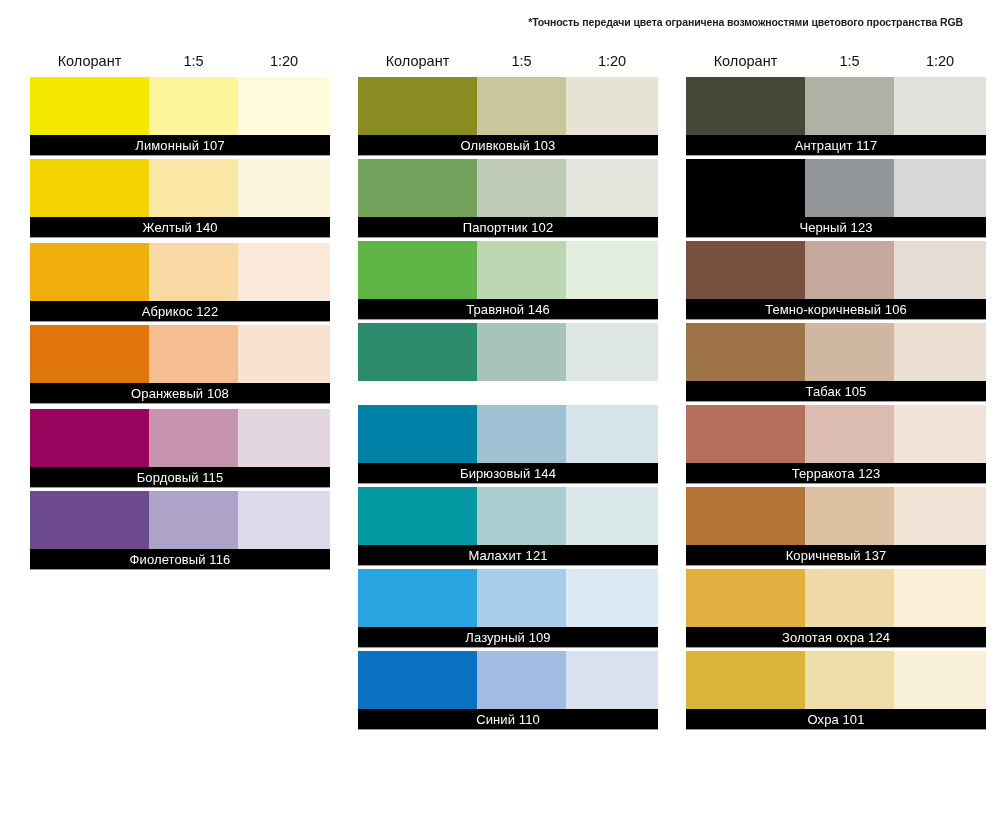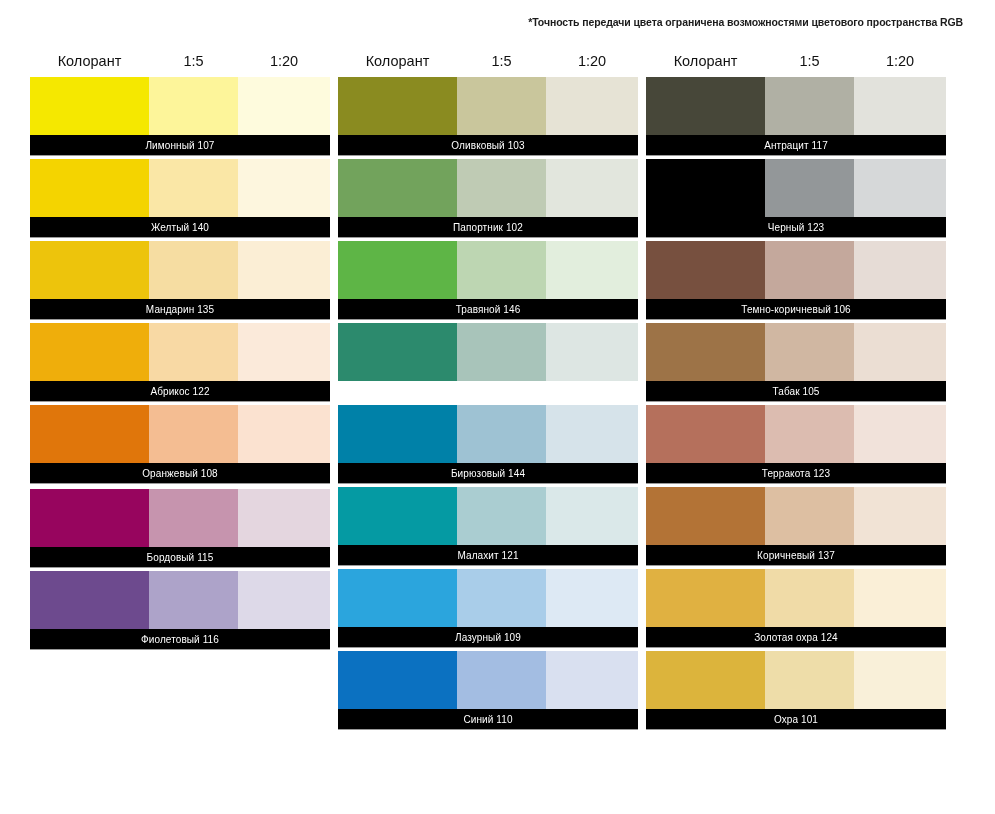--- a/index.html
+++ b/index.html
@@ -37,21 +37,21 @@
     white-space: nowrap;
   }
 
   
   .chart {
     position: absolute;
     top: 44px;
     left: 0;
     width: 932px;
     display: flex;
-    gap: 8px;
+    gap: 28px;
     padding-left: 30px;
     padding-right: 33px;
   }
   .column {
     width: 300px;
     flex: 0 0 300px;
   }
 
   
   .col-header {
@@ -86,21 +86,21 @@
   .band { height: 58px; }
   .band.b1 { flex: 0 0 119px; }
   .band.b2 { flex: 0 0 89px; }
   .band.b3 { flex: 0 0 92px; }
 
   .label-bar {
     width: 300px;
     height: 20px;
     background: #000000;
     color: #ffffff;
-    font-size: 10px;
+    font-size: 13px;
     display: flex;
     align-items: center;
     justify-content: center;
     letter-spacing: 0.1px;
     white-space: nowrap;
     box-shadow: 0 1px 0 #9a9a9a;
   }
   .row-gap { height: 2px; }
 </style>
 </head>
@@ -128,28 +128,20 @@
       <div class="row-gap"></div>
       <div class="swatch-row">
         <div class="bands">
           <div class="band b1" style="background: rgb(244, 212, 0);"></div>
           <div class="band b2" style="background: rgb(250, 231, 166);"></div>
           <div class="band b3" style="background: rgb(253, 246, 222);"></div>
         </div>
         <div class="label-bar">Желтый 140</div>
       </div>
       <div class="row-gap"></div>
-      <div class="swatch-row">
-        <div class="bands">
-          <div class="band b1" style="background: rgb(237, 196, 12);"></div>
-          <div class="band b2" style="background: rgb(246, 221, 162);"></div>
-          <div class="band b3" style="background: rgb(251, 238, 213);"></div>
-        </div>
-        <div class="label-bar">Мандарин 135</div>
-      </div>
       <div class="row-gap"></div>
       <div class="swatch-row">
         <div class="bands">
           <div class="band b1" style="background: rgb(239, 174, 11);"></div>
           <div class="band b2" style="background: rgb(248, 217, 164);"></div>
           <div class="band b3" style="background: rgb(251, 234, 218);"></div>
         </div>
         <div class="label-bar">Абрикос 122</div>
       </div>
       <div class="row-gap"></div>

